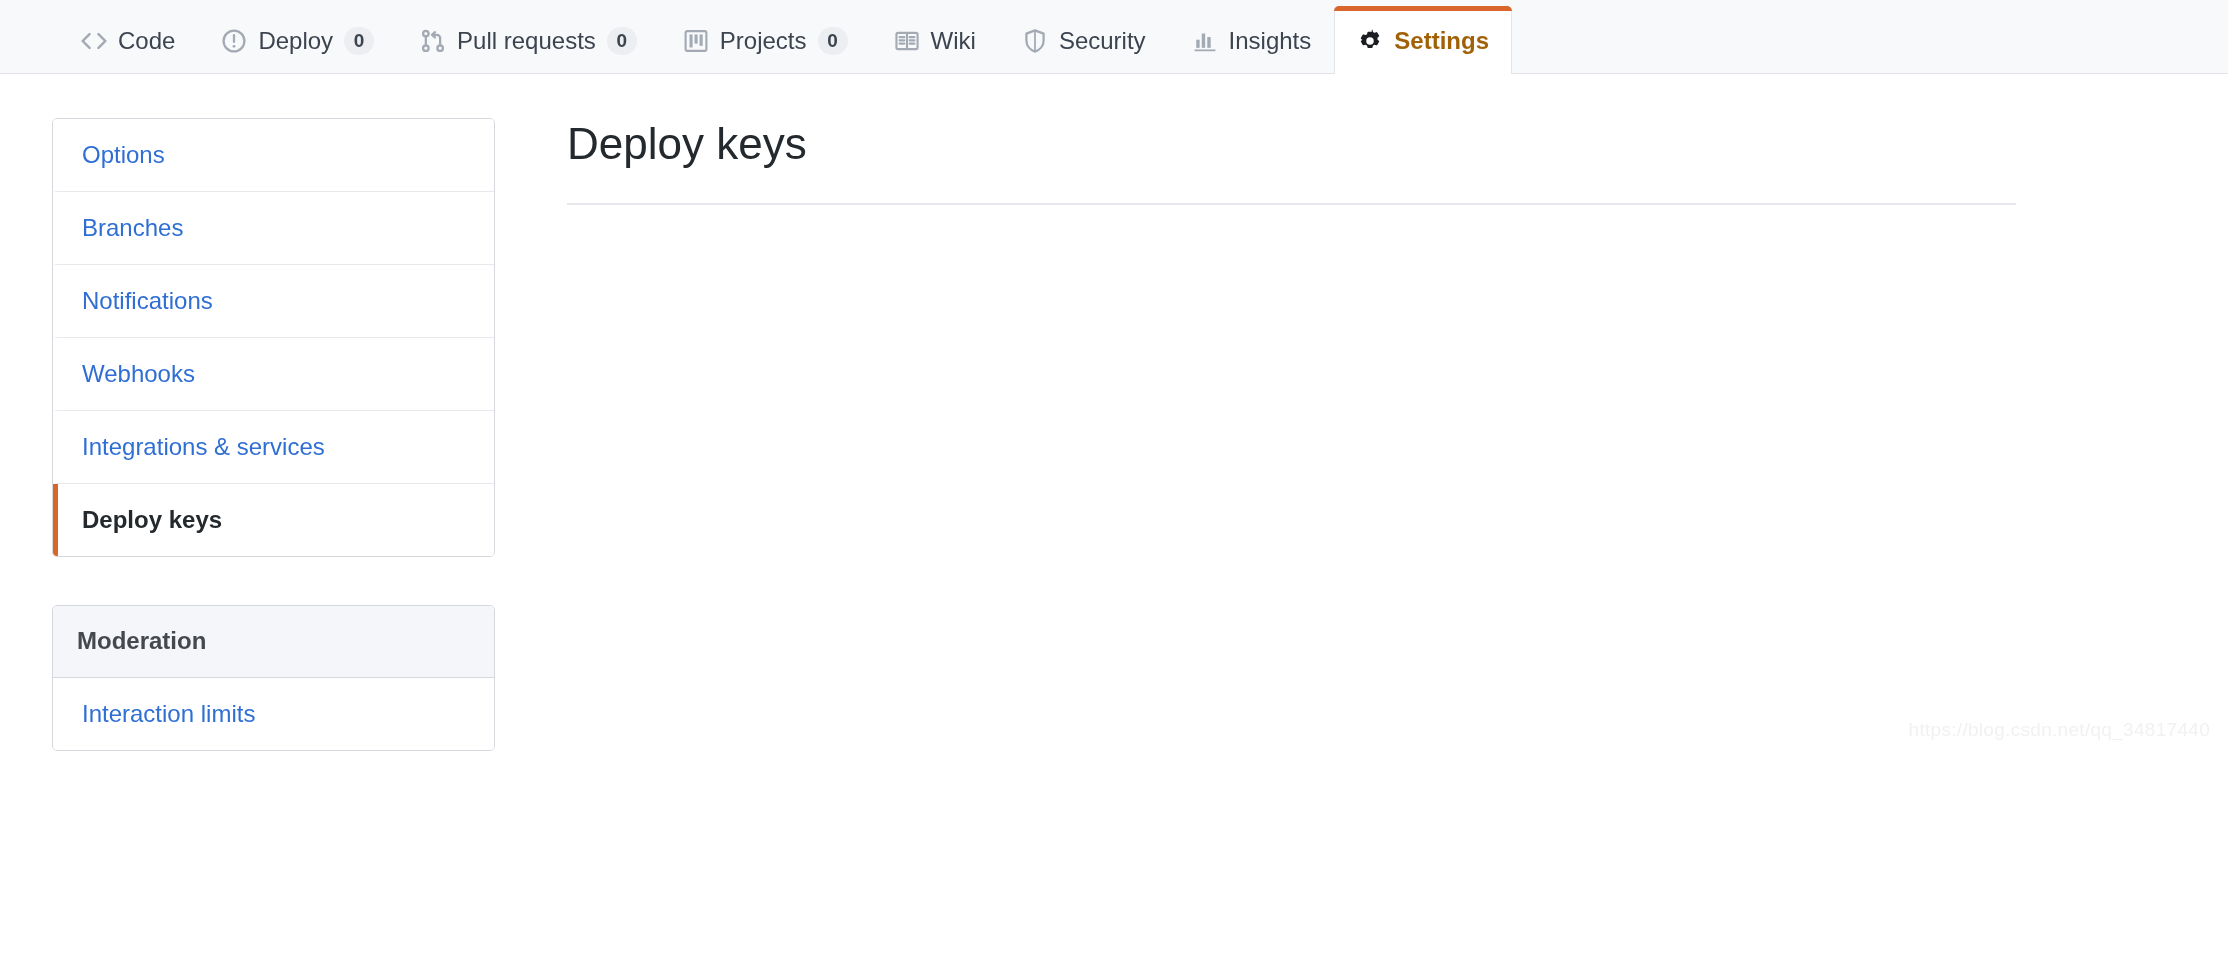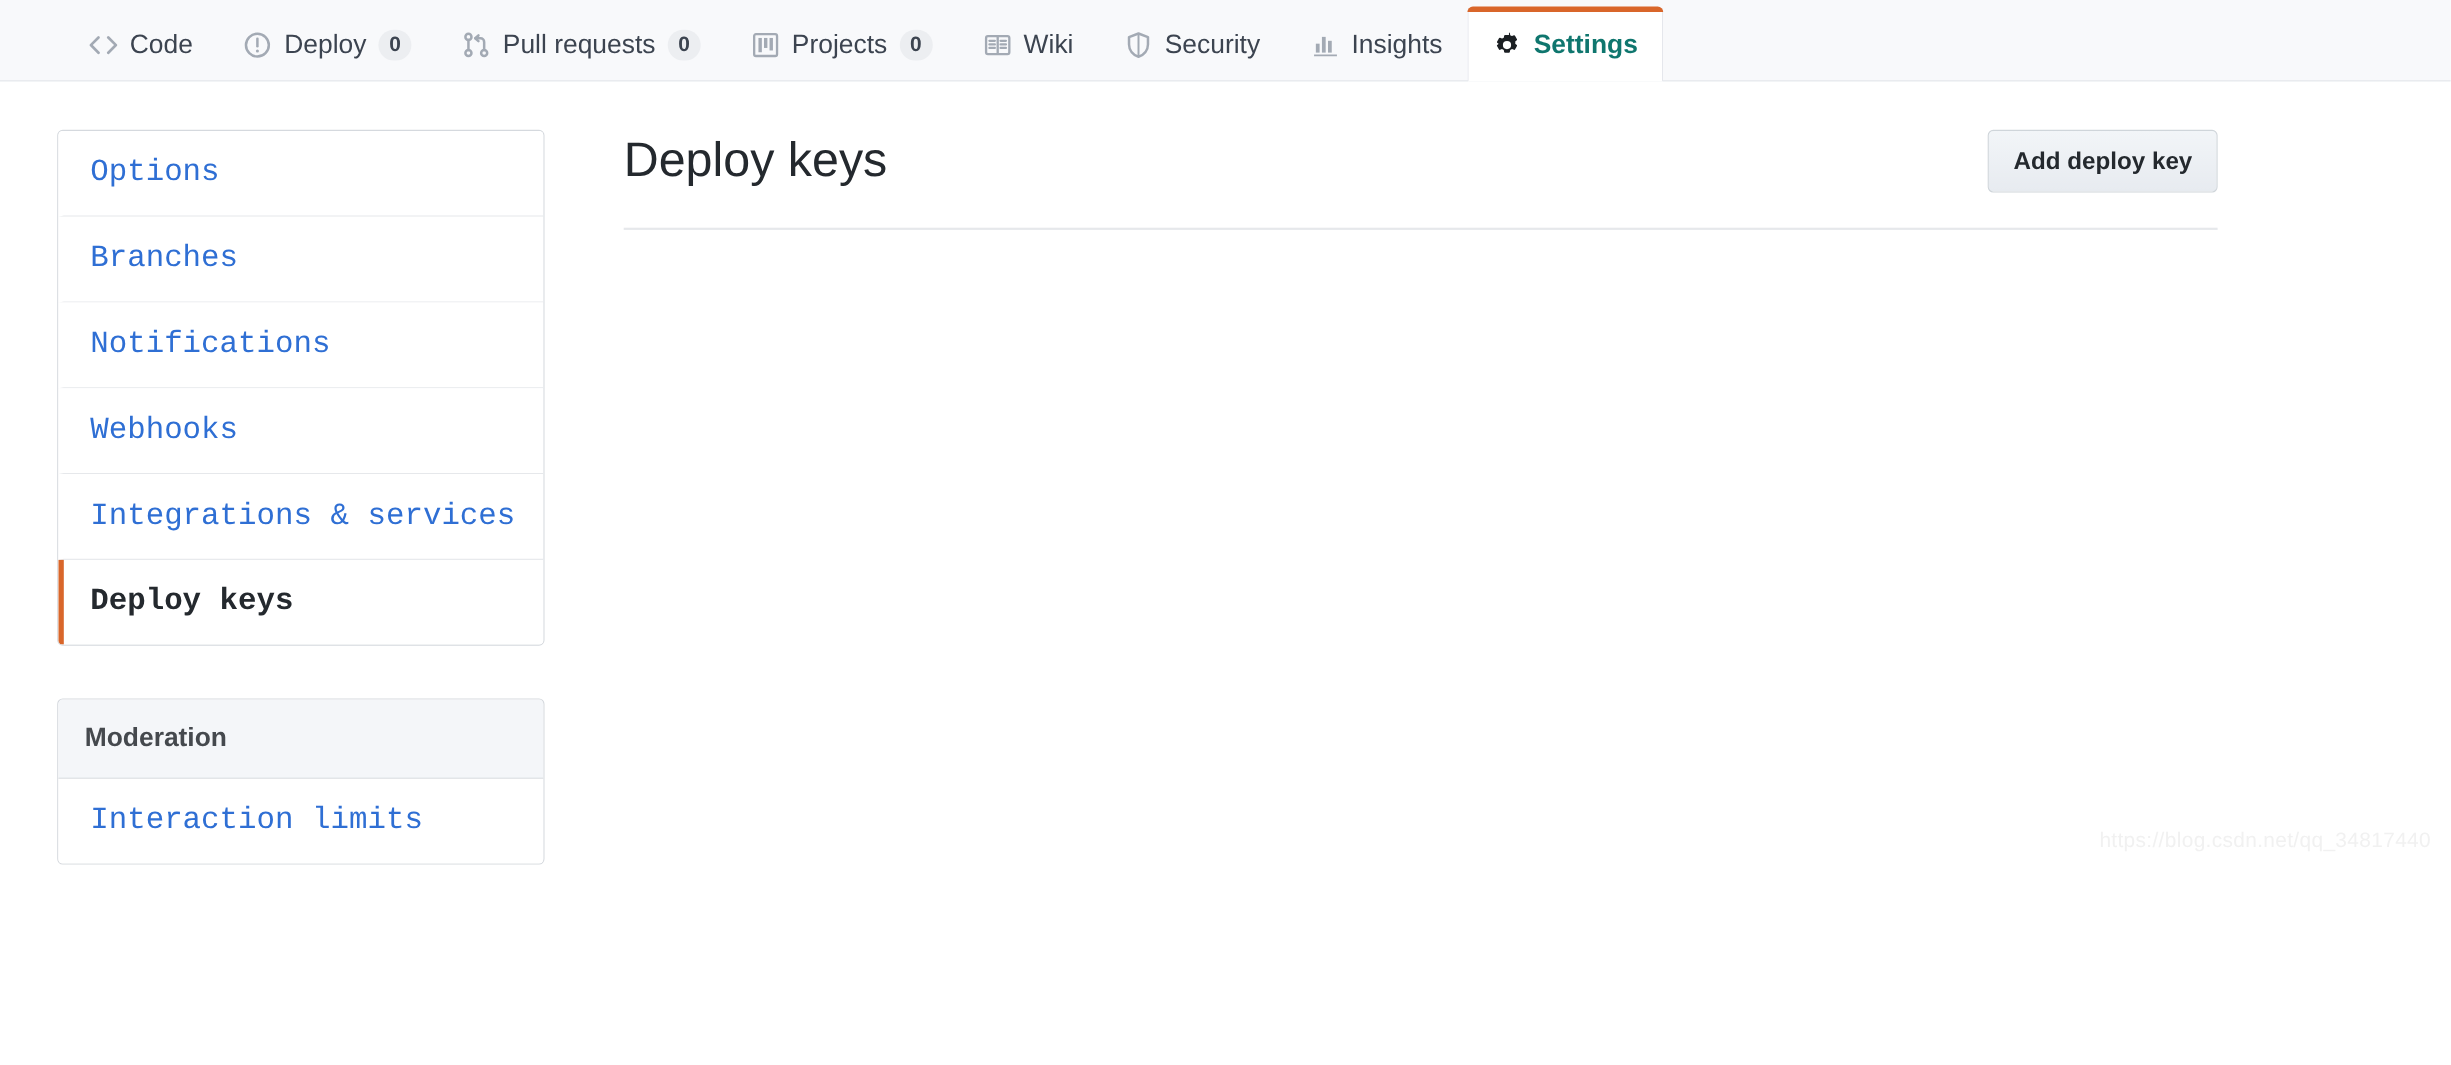--- a/index.html
+++ b/index.html
@@ -40,21 +40,21 @@
     white-space: nowrap;
   }
 
   .nav-tab .tab-label { line-height: 1; }
 
   .nav-tab.active {
     background: #ffffff;
     border-color: #e3e5ea;
     border-top-left-radius: 5px;
     border-top-right-radius: 5px;
-    color: #0f766e;
+    color: #a16207;
     font-weight: 600;
     height: 68px;
     margin-bottom: -1px;
     z-index: 3;
   }
 
   .nav-tab.active::before {
     content: "";
     position: absolute;
     left: -1px; right: -1px; top: -1px;
@@ -116,28 +116,27 @@
     padding: 21px 24px;
     font-size: 24px;
     font-weight: 700;
     color: #45494e;
     line-height: 1.2;
   }
 
   .menu-item {
     display: block;
     padding: 21px 24px;
-    font-size: 28px;
+    font-size: 24px;
     color: #2f6fd4;
     text-decoration: none;
     background: #ffffff;
     border-bottom: 1px solid #e6e8eb;
     border-left: 5px solid transparent;
     line-height: 1.25;
-    font-family: Liberation Mono, monospace;
   }
   .menu-item:last-child { border-bottom: none; }
 
   .menu-item.selected {
     color: #24292e;
     font-weight: 700;
     border-left-color: #d9662a;
   }
 
   
@@ -326,21 +325,20 @@
       <div class="menu-heading">Moderation</div>
       <a class="menu-item" href="#"><span>Interaction limits</span></a>
     </div>
 
   </aside>
 
   <main class="content">
 
     <div class="content-head">
       <h1 class="page-title">Deploy keys</h1>
-      <button class="btn" type="button">Add deploy key</button>
     </div>
 
 
   </main>
 
   <div class="watermark">https://blog.csdn.net/qq_34817440</div>
 
 </div>
 
 </body></html>

